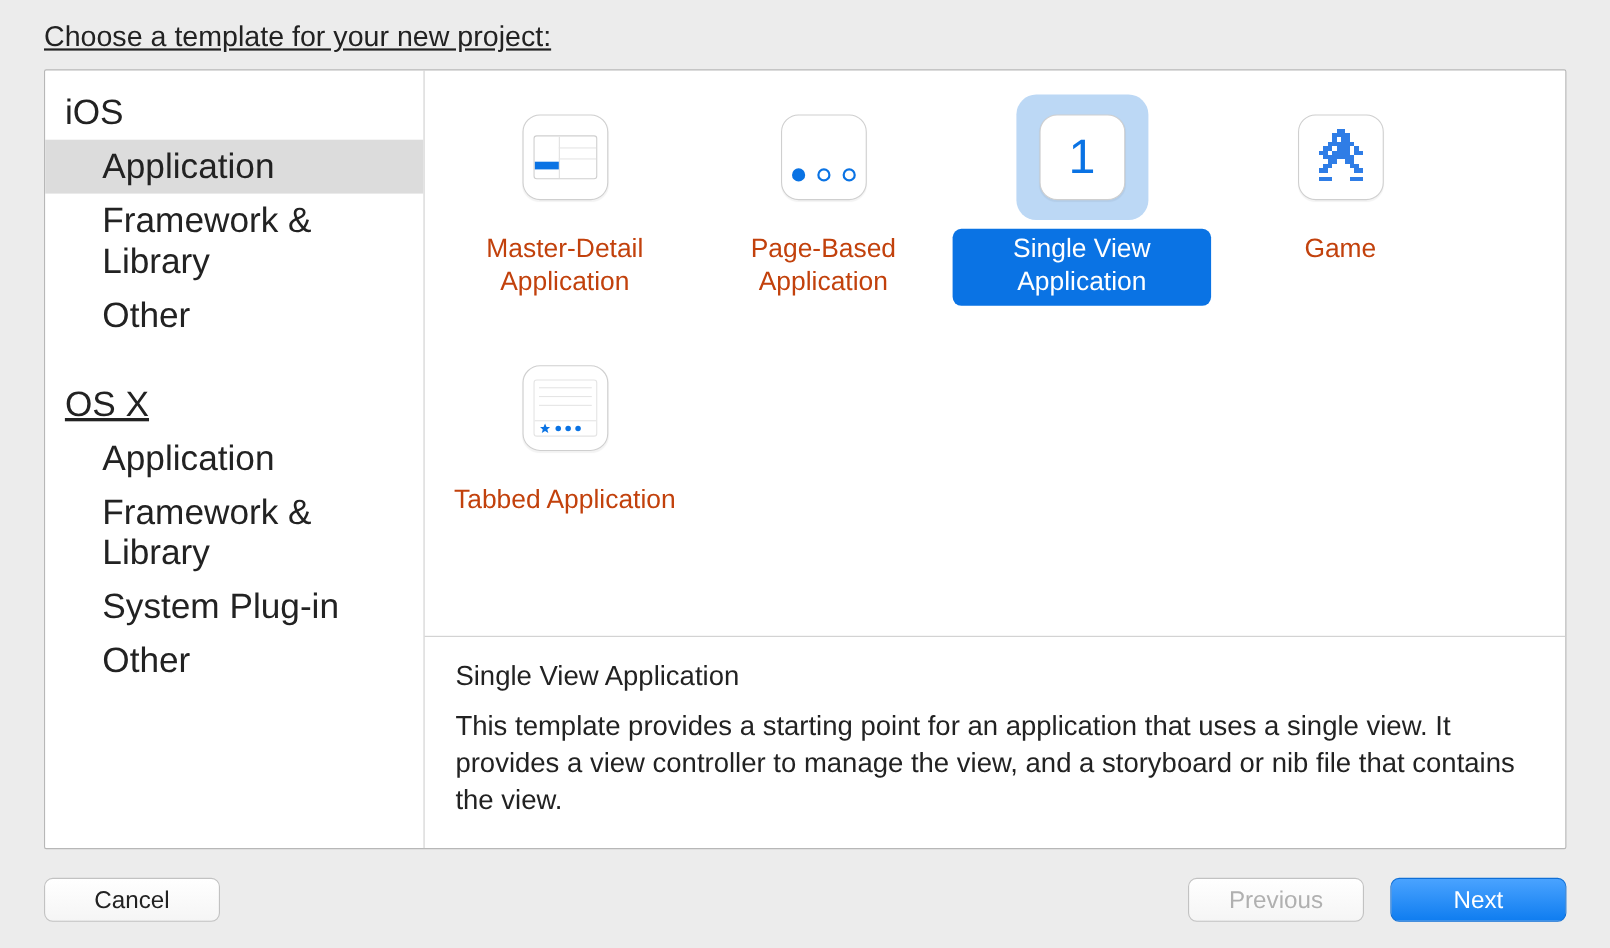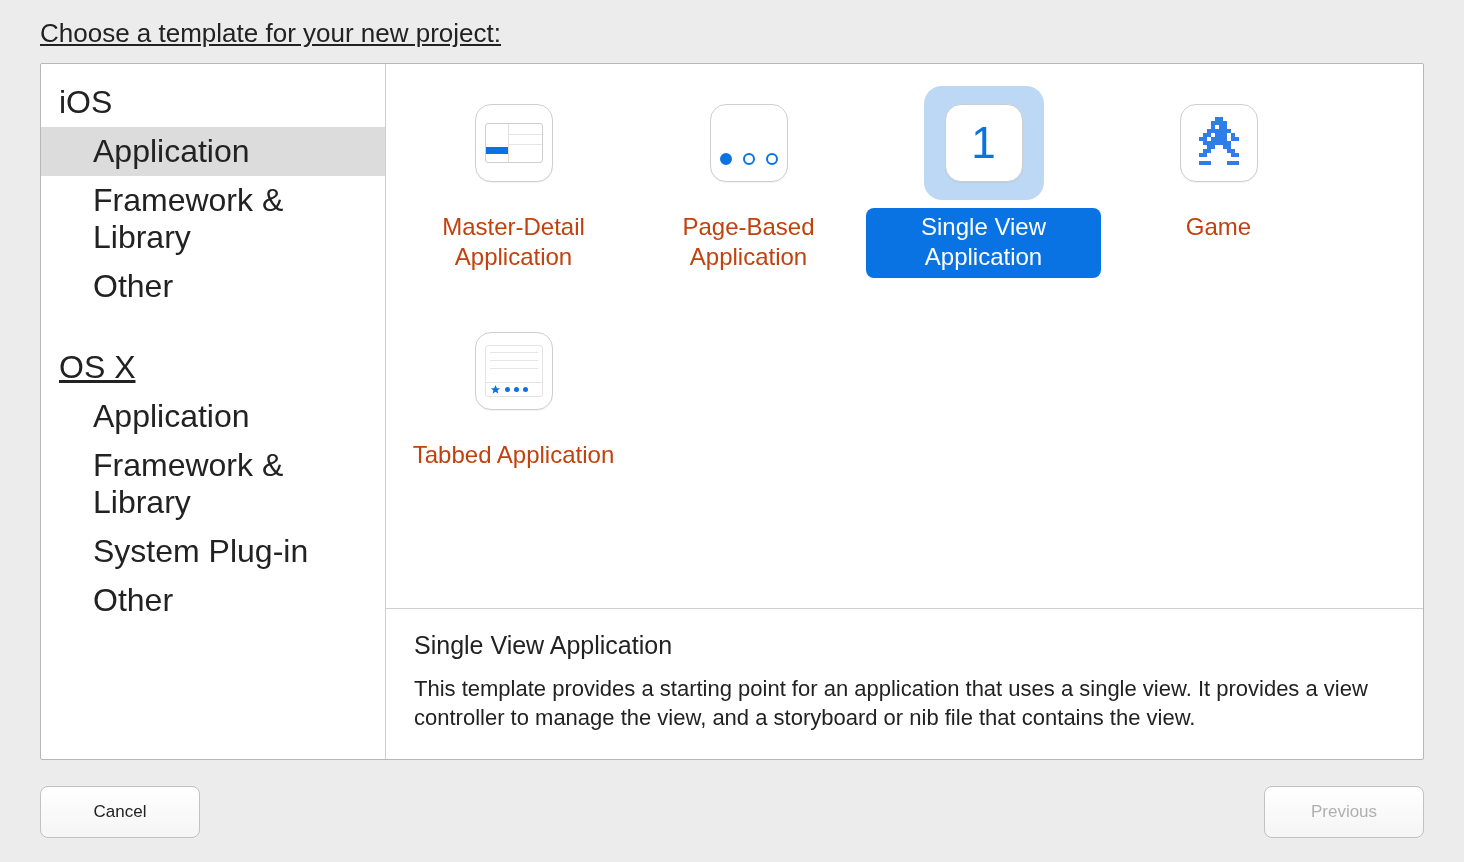--- a/index.html
+++ b/index.html
@@ -135,34 +135,34 @@
 
   .game-sprite { width:44px; height:52px; position: relative; }
   .game-sprite svg { width: 100%; height: 100%; }
 
   
   .desc {
     border-top: 1px solid #cfcfcf;
     padding: 22px 28px 26px 28px;
   }
   .desc-title { font-size: 25px; margin-bottom: 14px; color: #222; }
-  .desc-body  { font-size: 22px; line-height: 1.35; color: #222; }
+  .desc-body  { font-size: 25px; line-height: 1.35; color: #222; }
 
   
   .footer {
     display: flex;
     align-items: center;
     padding-top: 26px;
   }
   .spacer { flex: 1; }
   .btn {
     min-width: 160px;
-    height: 52px;
+    height: 40px;
     border-radius: 8px;
-    font-size: 17px;
+    font-size: 22px;
     padding: 0 22px;
     border: 1px solid #c2c2c2;
     background: linear-gradient(#ffffff,#f5f5f5);
     color: #222;
     cursor: default;
     display: inline-flex;
     align-items: center;
     justify-content: center;
   }
   .btn.disabled { color: #b0b0b0; }
@@ -295,15 +295,16 @@
         <div class="desc-body">This template provides a starting point for an application that uses a single view. It provides a view controller to manage the view, and a storyboard or nib file that contains the view.</div>
       </div>
     </div>
 
   </div>
 
   <div class="footer">
     <button class="btn">Cancel</button>
     <div class="spacer"></div>
     <button class="btn disabled">Previous</button>
+    <button class="btn primary">Next</button>
   </div>
 
 </div>
 
 </body></html>

